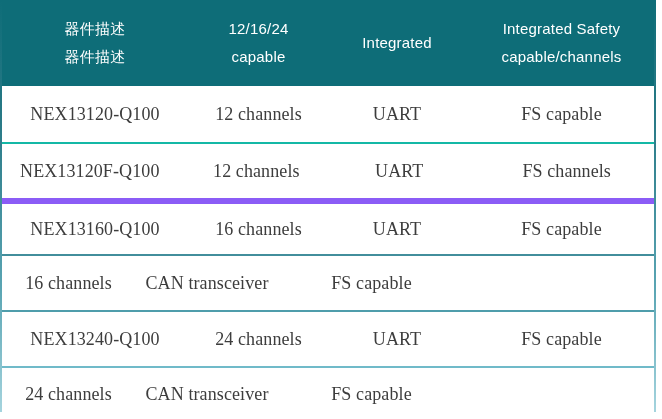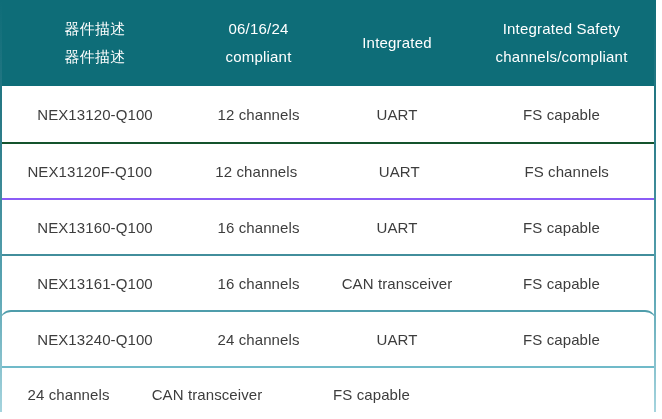--- a/index.html
+++ b/index.html
@@ -55,60 +55,61 @@
   .trow {
     display: flex;
     height: 56px;
     align-items: center;
     background: #ffffff;
   }
   .td {
     display: flex;
     align-items: center;
     justify-content: center;
-    font-size: 15px;
+    font-size: 18px;
     color: #3d3d3d;
     letter-spacing: 0.1px;
+    font-family: Liberation Serif, serif;
   }
 
   
   .c1 { width: 190px; }
   .c2 { width: 137px; }
   .c3 { width: 140px; }
   .c4 { width: 189px; }
 
   
-  .trow.d1 { border-top: 2px solid #14532d; gap: 12px; }
-  .trow.d2 { border-top: 2px solid #8b5cf6; }
+  .trow.d1 { border-top: 2px solid #14b8a6; gap: 12px; }
+  .trow.d2 { border-top: 6px solid #8b5cf6; }
   .trow.d3 { border-top: 2px solid #428e9c; }
-  .trow.d4 { border-top: 2px solid #4f9dab; border-radius: 11px; }
+  .trow.d4 { border-top: 2px solid #4f9dab; }
   .trow.d5 { border-top: 2px solid #70bac9; }
   .trow.dend { border-bottom: 1px solid #ececec; }
 </style>
 </head>
 <body>
 
 <div class="shot">
   <div class="table-frame">
 
     <div class="thead">
       <div class="th c1">
         <span>器件描述</span>
         <span>器件描述</span>
       </div>
       <div class="th c2">
-        <span>06/16/24</span>
-        <span>compliant</span>
+        <span>12/16/24</span>
+        <span>capable</span>
       </div>
       <div class="th c3">
         <span>Integrated</span>
       </div>
       <div class="th c4">
         <span>Integrated Safety</span>
-        <span>channels/compliant</span>
+        <span>capable/channels</span>
       </div>
     </div>
 
     <div class="tbody">
       <div class="trow">
         <div class="td c1">NEX13120-Q100</div>
         <div class="td c2">12 channels</div>
         <div class="td c3">UART</div>
         <div class="td c4">FS capable</div>
       </div>
@@ -118,21 +119,20 @@
         <div class="td c3">UART</div>
         <div class="td c4">FS channels</div>
       </div>
       <div class="trow d2">
         <div class="td c1">NEX13160-Q100</div>
         <div class="td c2">16 channels</div>
         <div class="td c3">UART</div>
         <div class="td c4">FS capable</div>
       </div>
       <div class="trow d3">
-        <div class="td c1">NEX13161-Q100</div>
         <div class="td c2">16 channels</div>
         <div class="td c3">CAN transceiver</div>
         <div class="td c4">FS capable</div>
       </div>
       <div class="trow d4">
         <div class="td c1">NEX13240-Q100</div>
         <div class="td c2">24 channels</div>
         <div class="td c3">UART</div>
         <div class="td c4">FS capable</div>
       </div>

